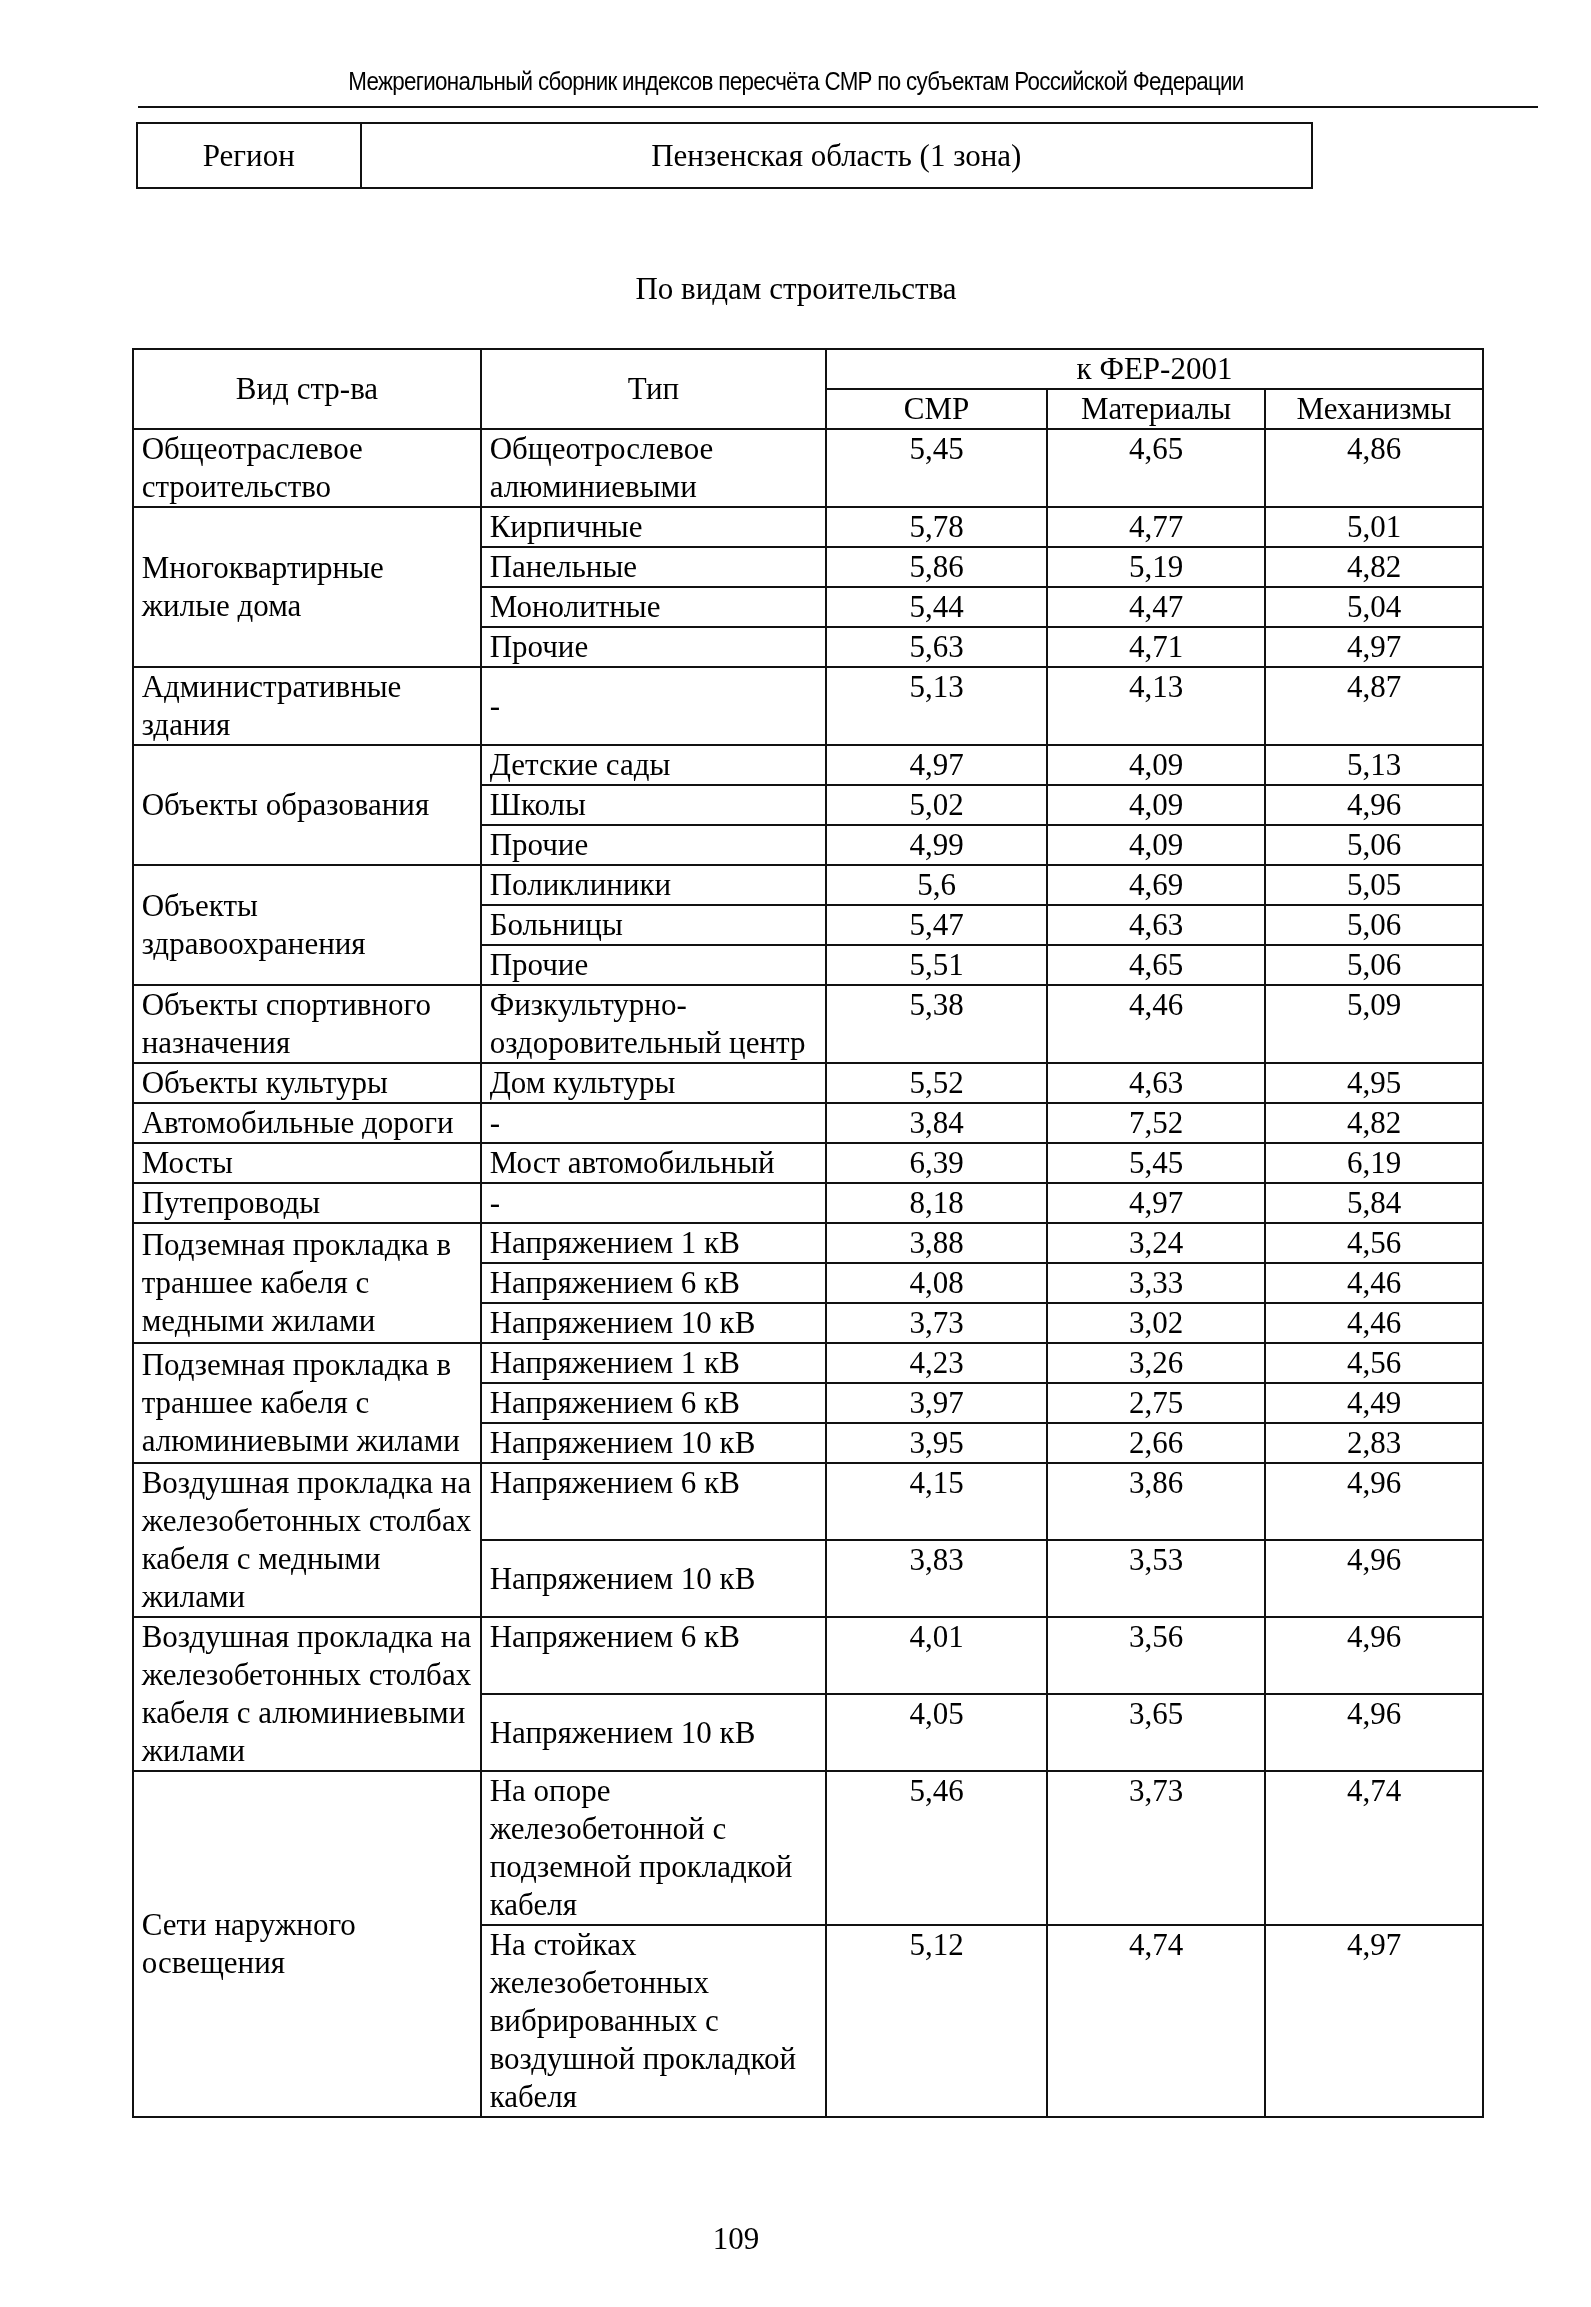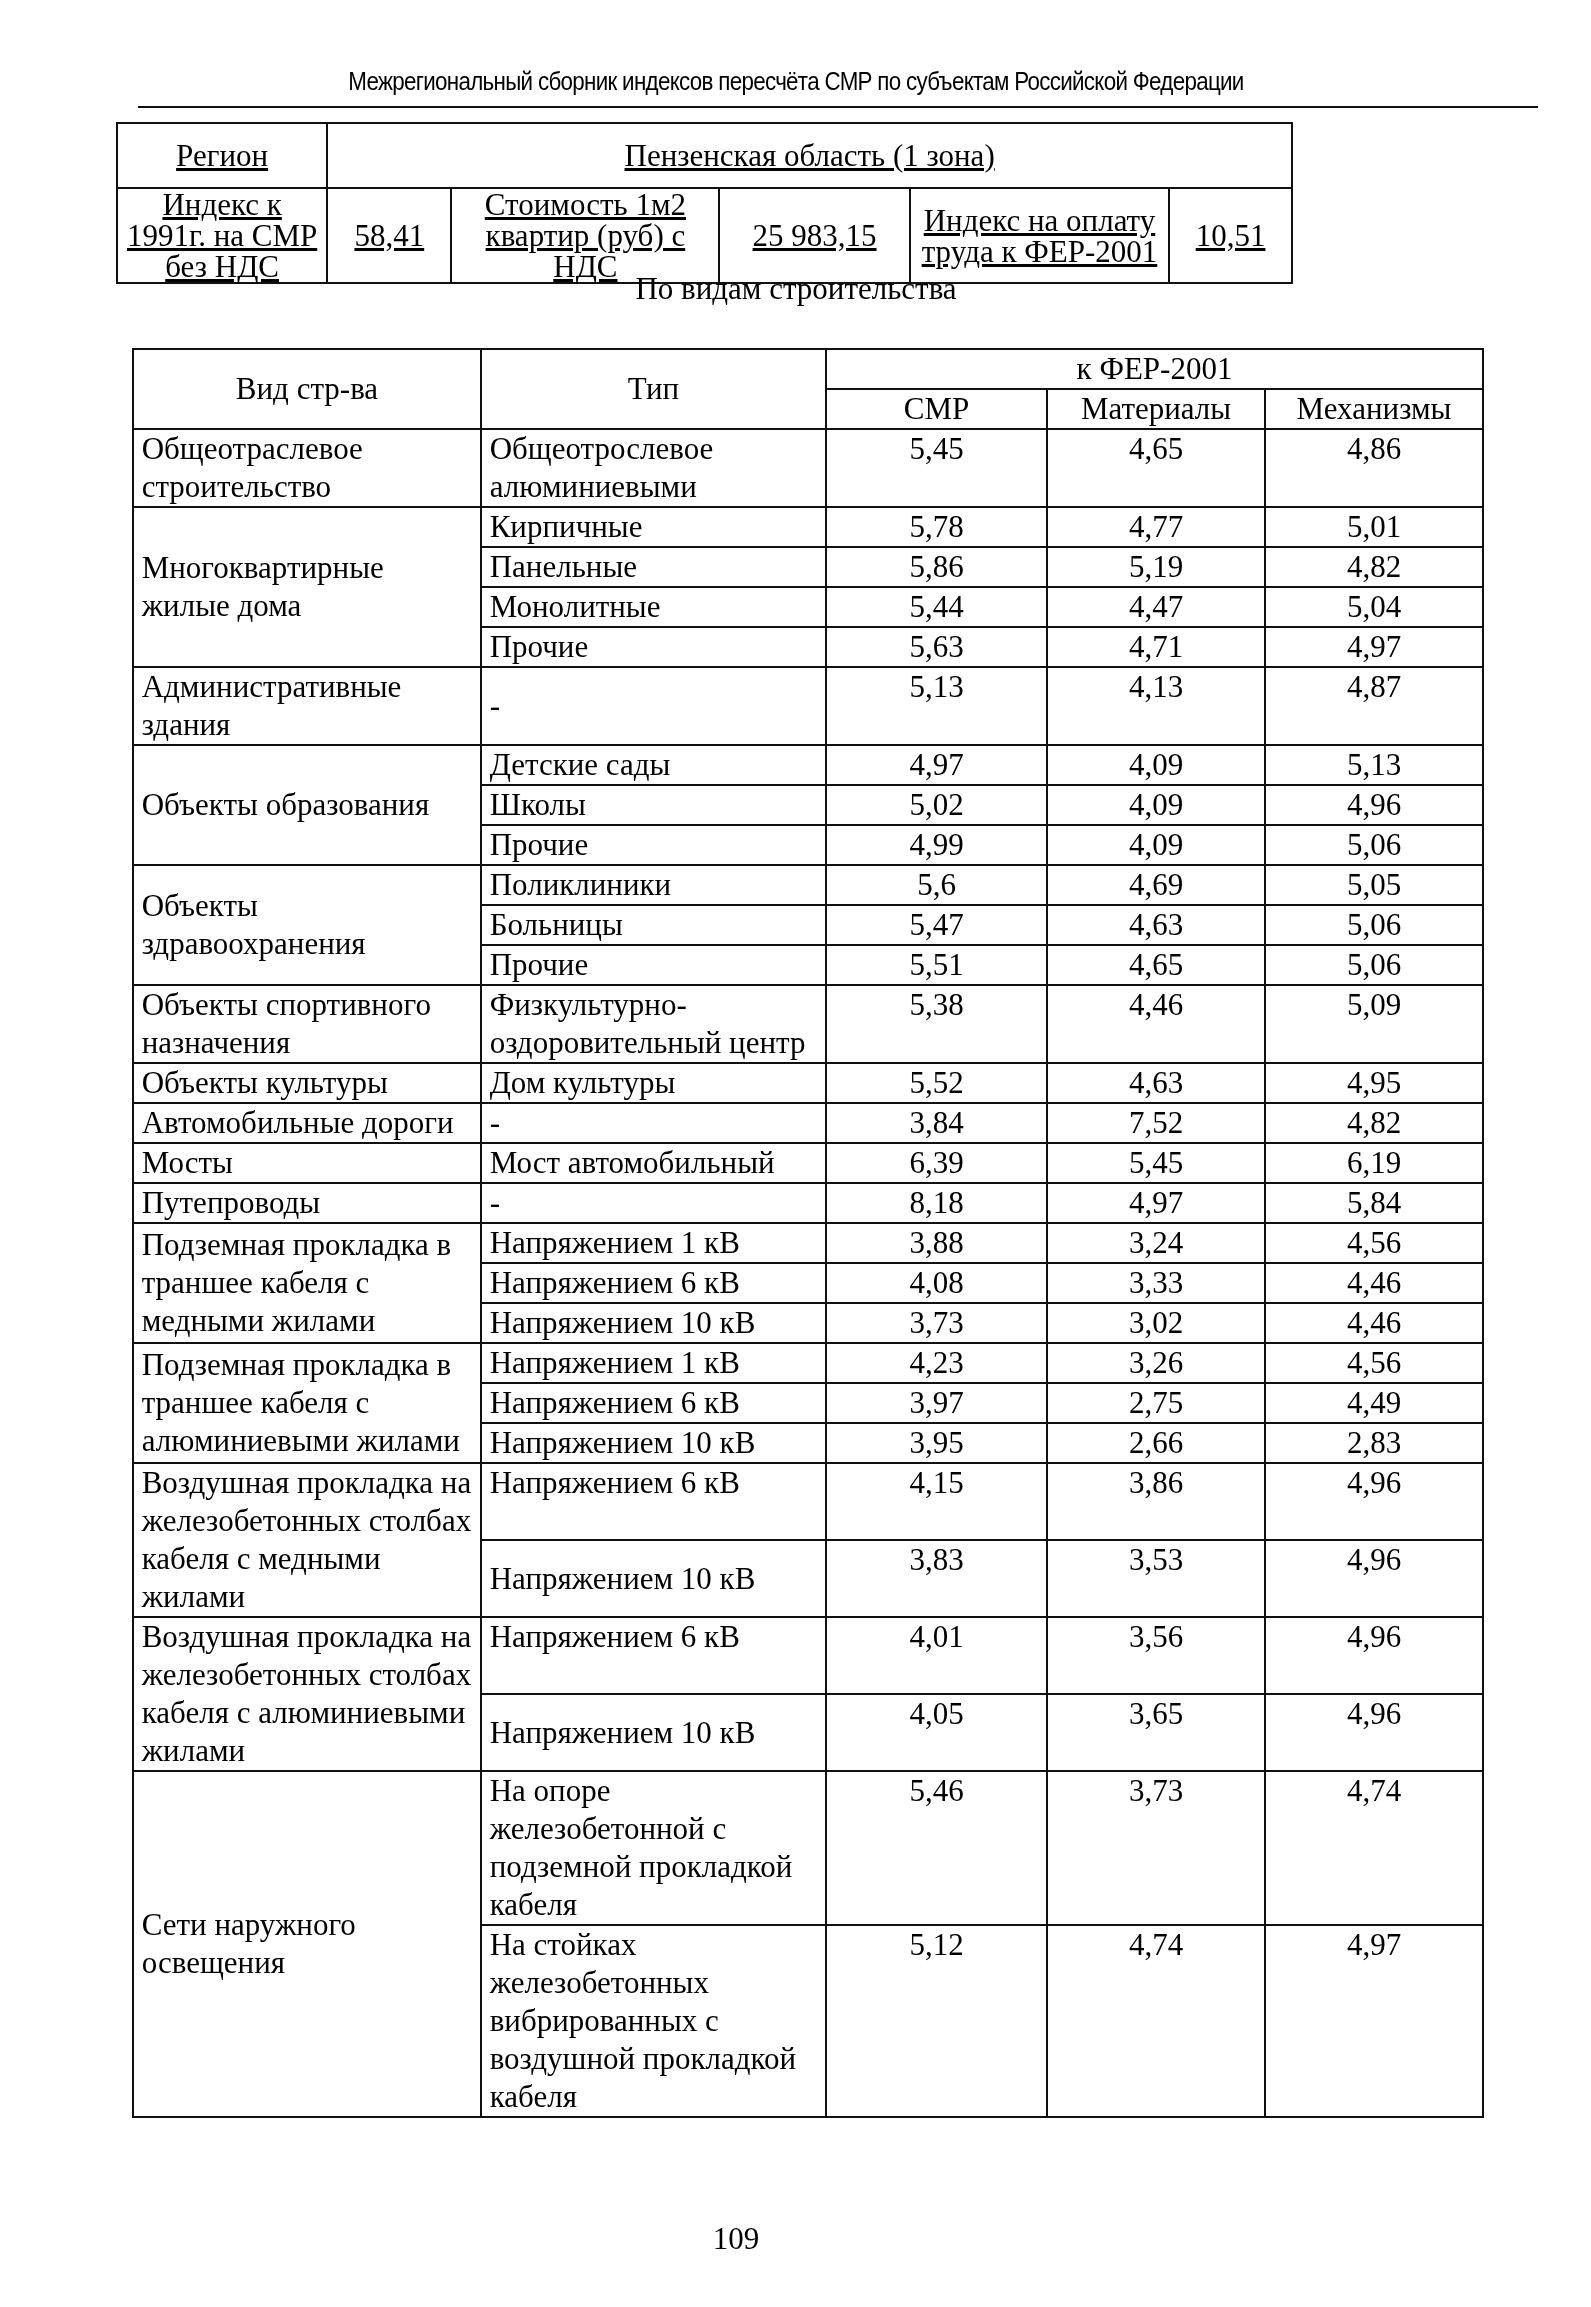--- a/index.html
+++ b/index.html
@@ -4,21 +4,21 @@
 <style>
   html, body { margin:0; padding:0; background:#ffffff; }
   body { width:1592px; height:2307px; position:relative; overflow:hidden;
          font-family:"Liberation Serif","DejaVu Serif",serif; color:#000; }
   .hdr { position:absolute; left:0; width:1592px; top:66px; text-align:center;
          font-family:"Liberation Sans","DejaVu Sans",sans-serif; font-size:26px; letter-spacing:-0.8px;
          transform:scaleX(0.86); transform-origin:center; }
   .hdr-rule { position:absolute; left:138px; width:1400px; top:106px; height:2.3px; background:#111; }
   table { border-collapse:collapse; position:absolute; }
   td { border:2.3px solid #111; padding:0 7.7px; font-size:31px; line-height:38px; vertical-align:top; }
-  #top-table { left:116px; top:122px; width:1177px;text-decoration:underline; }
+  #top-table { left:136px; top:122px; width:1177px; }
   #top-table td { text-align:center; vertical-align:middle; }
   .subtitle { position:absolute; left:0; width:1592px; top:271px; text-align:center; font-size:31px; }
   #main-table { left:132px; top:348px; width:1351px; table-layout:fixed; }
   #main-table th { border:2.3px solid #111; font-weight:normal; font-size:31px; line-height:38px; padding:0 4.6px; }
   .num { text-align:center; }
   .mid { vertical-align:middle;margin-top:48px; }
   .pageno { position:absolute; left:0; width:1472px; top:2221px; text-align:center; font-size:31px; }
 </style>
 </head>
 <body>
@@ -32,28 +32,20 @@
       <col style="width:138px">
       <col style="width:308px">
       <col style="width:223px">
       <col style="width:300px">
       <col style="width:136px">
     </colgroup>
   <tbody>
       <tr style="height:65px">
     <td>Регион</td>
     <td colspan="5">Пензенская область (1 зона)</td>
-  </tr>
-  <tr style="height:66px">
-    <td style="line-height:31px">Индекс к 1991г. на СМР без НДС</td>
-    <td>58,41</td>
-    <td style="line-height:31px">Стоимость 1м2 квартир (руб) с НДС</td>
-    <td>25 983,15</td>
-    <td style="line-height:31px">Индекс на оплату труда к ФЕР-2001</td>
-    <td>10,51</td>
   </tr>
 </tbody>
   </table>
 
 <div class="subtitle">По видам строительства</div>
 
 <table id="main-table">
   <colgroup>
       <col style="width:348px">
       <col style="width:345px">

